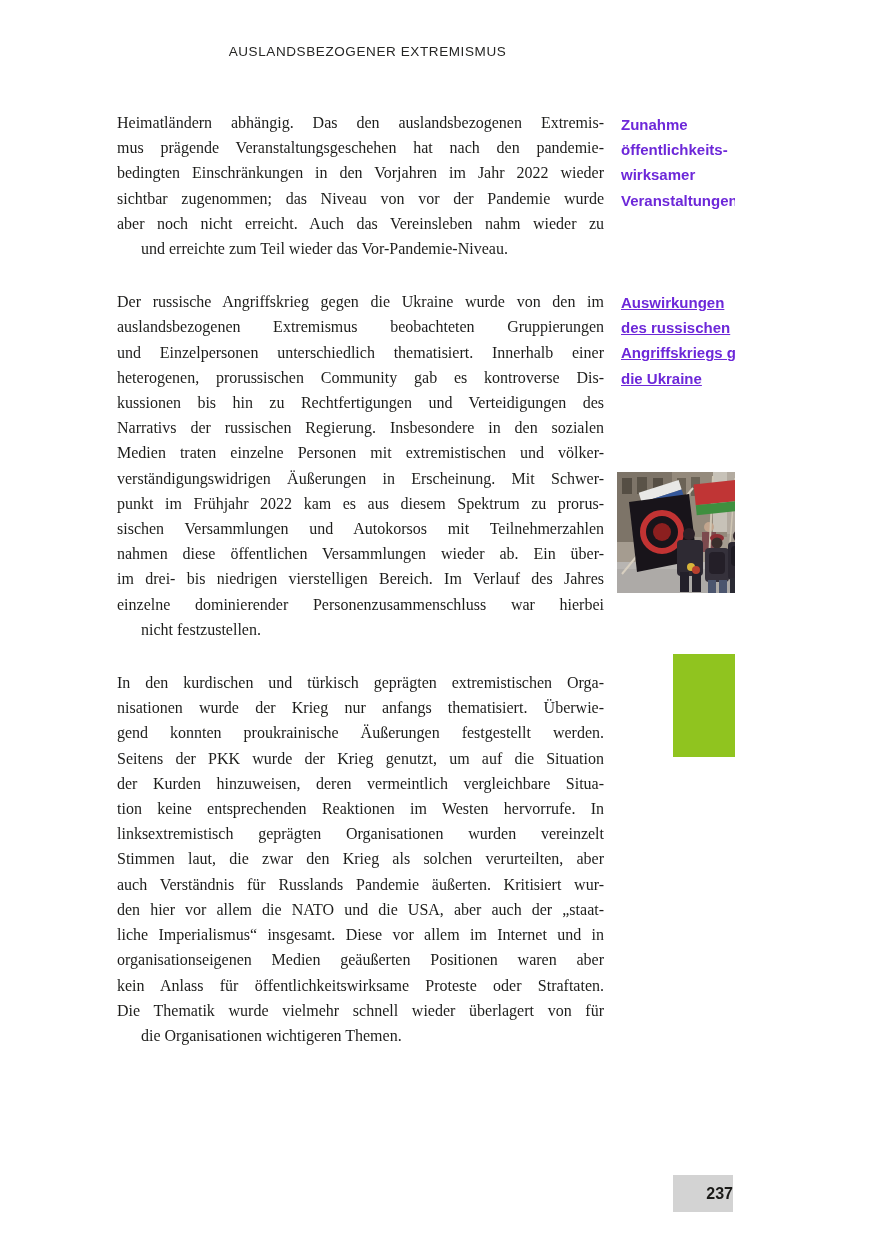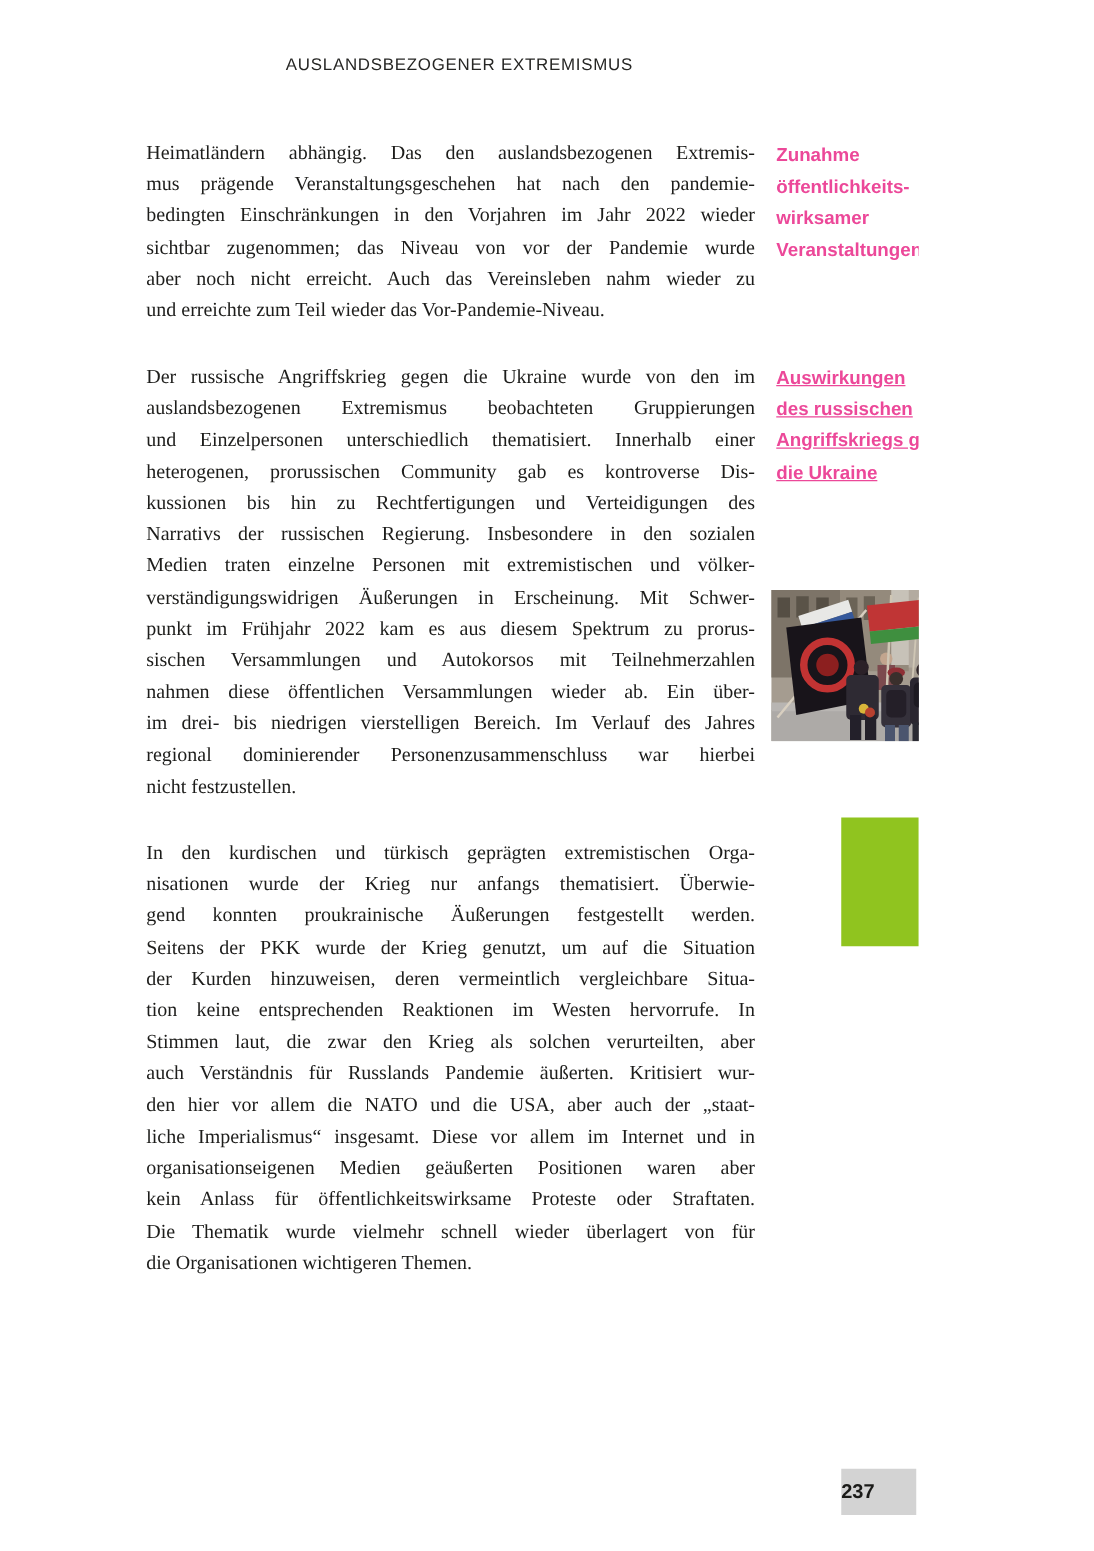--- a/index.html
+++ b/index.html
@@ -28,46 +28,46 @@
   .body-col{
     position:absolute;left:117px;top:110px;width:487px;
     font-size:16px;line-height:25.2px;
   }
   .para{margin:0 0 28px 0;}
   .tline{
     text-align:justify;
     text-align-last:justify;
     white-space:normal;
   }
-  .tline.last{text-align-last:left;}
+  .tline.last{text-align-last:left;margin-left:24px;}
   
   .margin-note{
     position:absolute;left:621px;width:180px;
     font-family:"Liberation Sans", sans-serif;
     font-weight:bold;font-size:15px;line-height:25.2px;
-    color:#ec4899;
+    color:#6d28d9;
   }
   .margin-note.first{top:112px;}
   .margin-note.second{top:290px;text-decoration:underline;}
   
   .photo-fig{
     position:absolute;left:617px;top:472px;width:175px;height:121px;
     margin:0;padding:0;line-height:0;
   }
   .photo-fig svg{display:block;}
   
   .green-tab{
     position:absolute;right:0;top:654px;width:62px;height:103px;
     background:var(--accent-green);
   }
   
   .pagenum-box{
     position:absolute;right:2px;top:1175px;width:60px;height:37px;
     background:var(--pagenum-bg);
-    display:flex;align-items:center;justify-content:flex-start;
+    display:flex;align-items:center;justify-content:flex-end;
     font-family:"Liberation Sans", sans-serif;
     font-weight:bold;font-size:16px;color:#1a1a18;
   }
 </style>
 </head>
 <body>
 
 <div class="page">
 
   <div class="running-header">
@@ -89,30 +89,31 @@
         <div class="tline">und Einzelpersonen unterschiedlich thematisiert. Innerhalb einer</div>
         <div class="tline">heterogenen, prorussischen Community gab es kontroverse Dis-</div>
         <div class="tline">kussionen bis hin zu Rechtfertigungen und Verteidigungen des</div>
         <div class="tline">Narrativs der russischen Regierung. Insbesondere in den sozialen</div>
         <div class="tline">Medien traten einzelne Personen mit extremistischen und völker-</div>
         <div class="tline">verständigungswidrigen Äußerungen in Erscheinung. Mit Schwer-</div>
         <div class="tline">punkt im Frühjahr 2022 kam es aus diesem Spektrum zu prorus-</div>
         <div class="tline">sischen Versammlungen und Autokorsos mit Teilnehmerzahlen</div>
         <div class="tline">nahmen diese öffentlichen Versammlungen wieder ab. Ein über-</div>
         <div class="tline">im drei- bis niedrigen vierstelligen Bereich. Im Verlauf des Jahres</div>
-        <div class="tline">regional dominierender Personenzusammenschluss war hierbei</div>
+        <div class="tline">einzelne dominierender Personenzusammenschluss war hierbei</div>
         <div class="tline last">nicht festzustellen.</div>
       </div>
       <div class="para">
         <div class="tline">In den kurdischen und türkisch geprägten extremistischen Orga-</div>
         <div class="tline">nisationen wurde der Krieg nur anfangs thematisiert. Überwie-</div>
         <div class="tline">gend konnten proukrainische Äußerungen festgestellt werden.</div>
         <div class="tline">Seitens der PKK wurde der Krieg genutzt, um auf die Situation</div>
         <div class="tline">der Kurden hinzuweisen, deren vermeintlich vergleichbare Situa-</div>
         <div class="tline">tion keine entsprechenden Reaktionen im Westen hervorrufe. In</div>
+        <div class="tline">linksextremistisch geprägten Organisationen wurden vereinzelt</div>
         <div class="tline">Stimmen laut, die zwar den Krieg als solchen verurteilten, aber</div>
         <div class="tline">auch Verständnis für Russlands Pandemie äußerten. Kritisiert wur-</div>
         <div class="tline">den hier vor allem die NATO und die USA, aber auch der „staat-</div>
         <div class="tline">liche Imperialismus“ insgesamt. Diese vor allem im Internet und in</div>
         <div class="tline">organisationseigenen Medien geäußerten Positionen waren aber</div>
         <div class="tline">kein Anlass für öffentlichkeitswirksame Proteste oder Straftaten.</div>
         <div class="tline">Die Thematik wurde vielmehr schnell wieder überlagert von für</div>
         <div class="tline last">die Organisationen wichtigeren Themen.</div>
       </div>
     </div>

